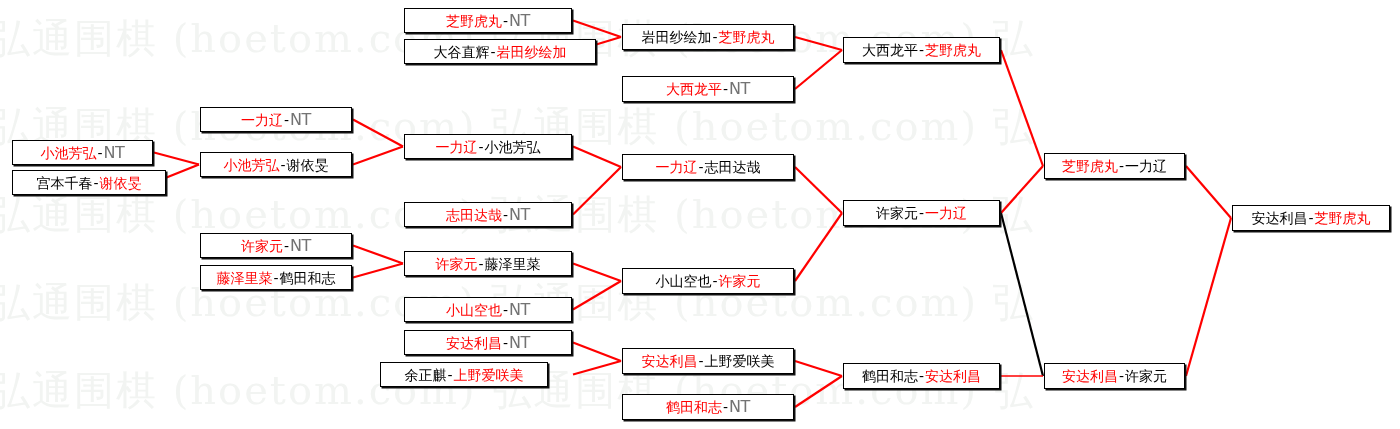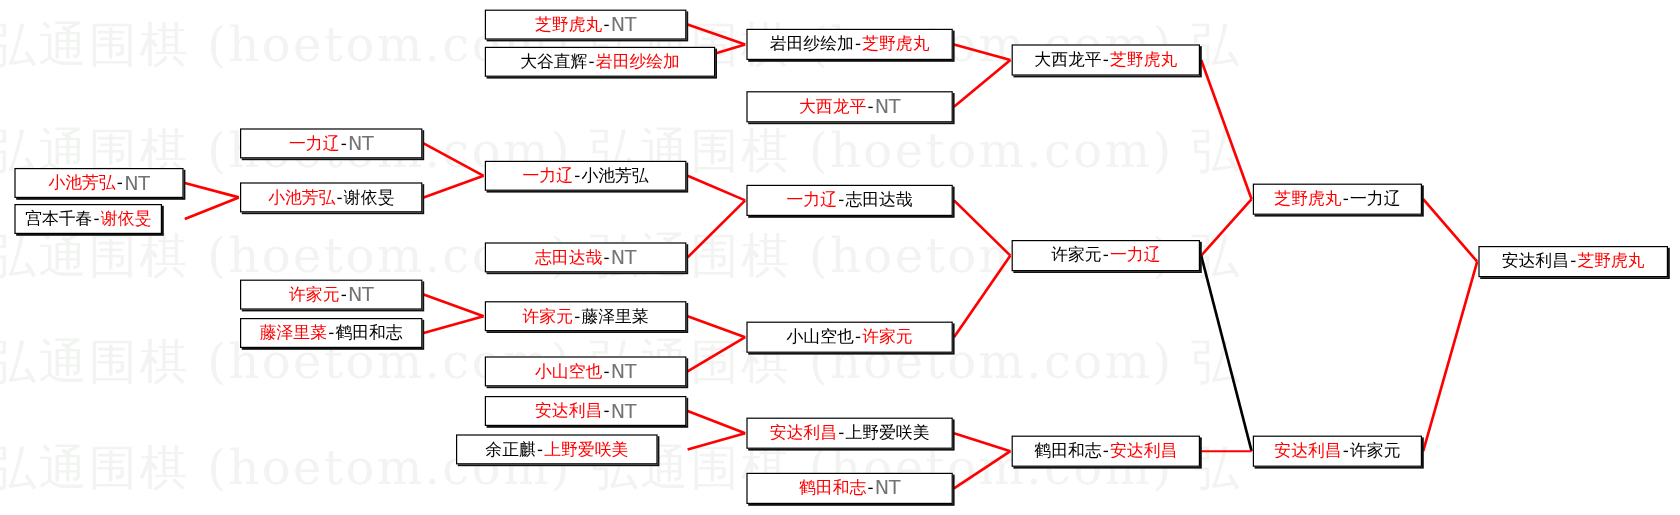--- a/index.html
+++ b/index.html
@@ -113,21 +113,21 @@
       <line x1="1186" y1="166" x2="1231" y2="218" stroke="#ff0000" stroke-width="2.2"></line>
       <line x1="1186" y1="376" x2="1231" y2="218" stroke="#ff0000" stroke-width="2.2"></line>
     </svg>
 
   <div id="boxes">
       <div class="match" style="left: 12px; top: 140px; width: 141px; height: 25px;">
         <span class="p win">小池芳弘</span>
         <span class="sep">-</span>
         <span class="p nt">NT</span>
       </div>
-      <div class="match" style="left: 12px; top: 170px; width: 123px; height: 25px;">
+      <div class="match" style="left: 12px; top: 170px; width: 154px; height: 25px;">
         <span class="p lose">宫本千春</span>
         <span class="sep">-</span>
         <span class="p win">谢依旻</span>
       </div>
       <div class="match" style="left: 200px; top: 107px; width: 152px; height: 25px;">
         <span class="p win">一力辽</span>
         <span class="sep">-</span>
         <span class="p nt">NT</span>
       </div>
       <div class="match" style="left: 200px; top: 152px; width: 152px; height: 25px;">

